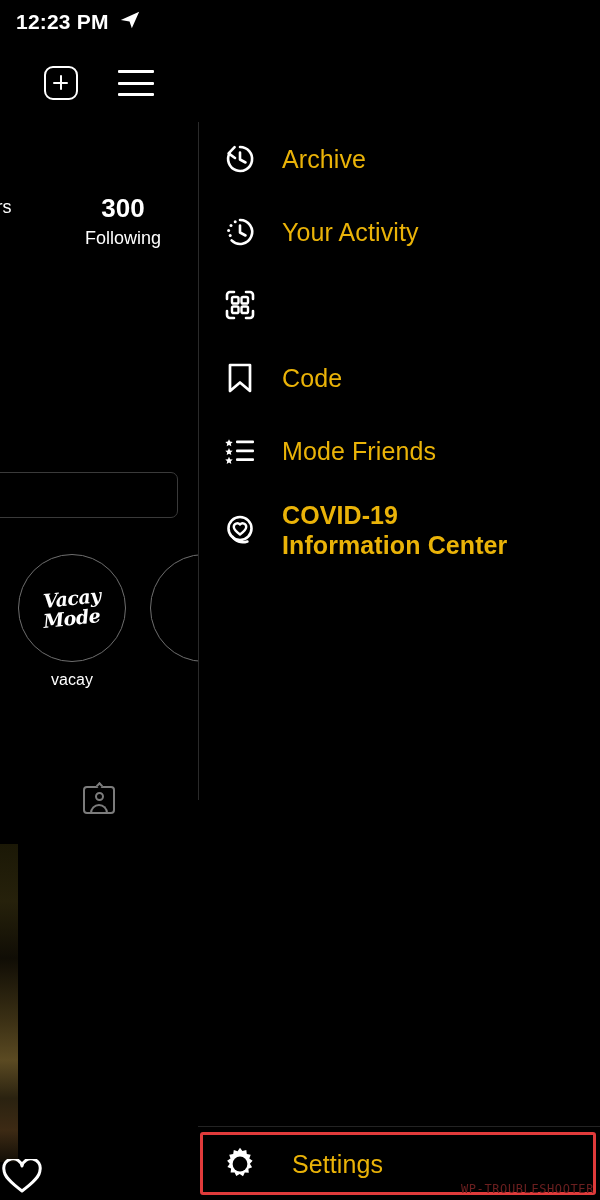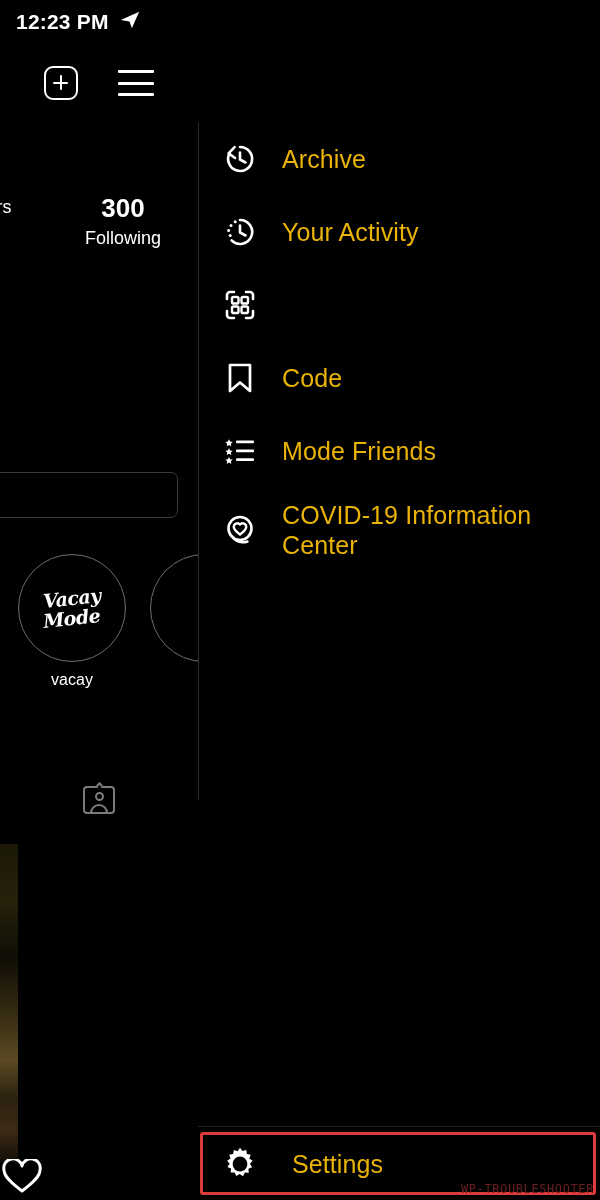--- a/index.html
+++ b/index.html
@@ -94,21 +94,21 @@
   .heart { position:absolute; left:2px; top:10px; width:40px; height:36px; }
 
   
   .drawer { position:absolute; left:198px; top:0; width:402px; height:1200px; background:#000; }
   .drawer-border { position:absolute; left:198px; top:122px; width:1px; height:678px;
     background:#2a2a2a; }
   .menu { position:absolute; left:198px; top:122px; width:402px; }
   .menu-item { display:flex; align-items:center; height:73px; padding-left:22px; gap:22px; }
   .mi-icon { width:40px; height:40px; flex:0 0 40px; display:flex; align-items:center; justify-content:center; }
   .mi-label { color:#eab308; font-size:25px; line-height:30px; letter-spacing:.1px; }
-  .menu-item.twoline { height:86px; align-items:center; }
+  .menu-item.twoline { height:86px; align-items:center;font-weight:bold; }
   .menu-item.twoline .mi-label { max-width:250px; }
 
   
   .settings-row { position:absolute; left:198px; top:1131px; width:402px; height:66px;
     display:flex; align-items:center; padding-left:22px; gap:32px; }
   .settings-box { position:absolute; left:200px; top:1132px; width:396px; height:63px;
     border:3px solid #e03b3b; border-radius:3px; pointer-events:none; }
   .sep { position:absolute; left:198px; top:1126px; width:402px; height:1px; background:#232323; }
   .watermark { position:absolute; right:6px; bottom:4px; font-size:12px;
     color:#6b1f1f; letter-spacing:.6px; font-family:"DejaVu Sans Mono", monospace; }

